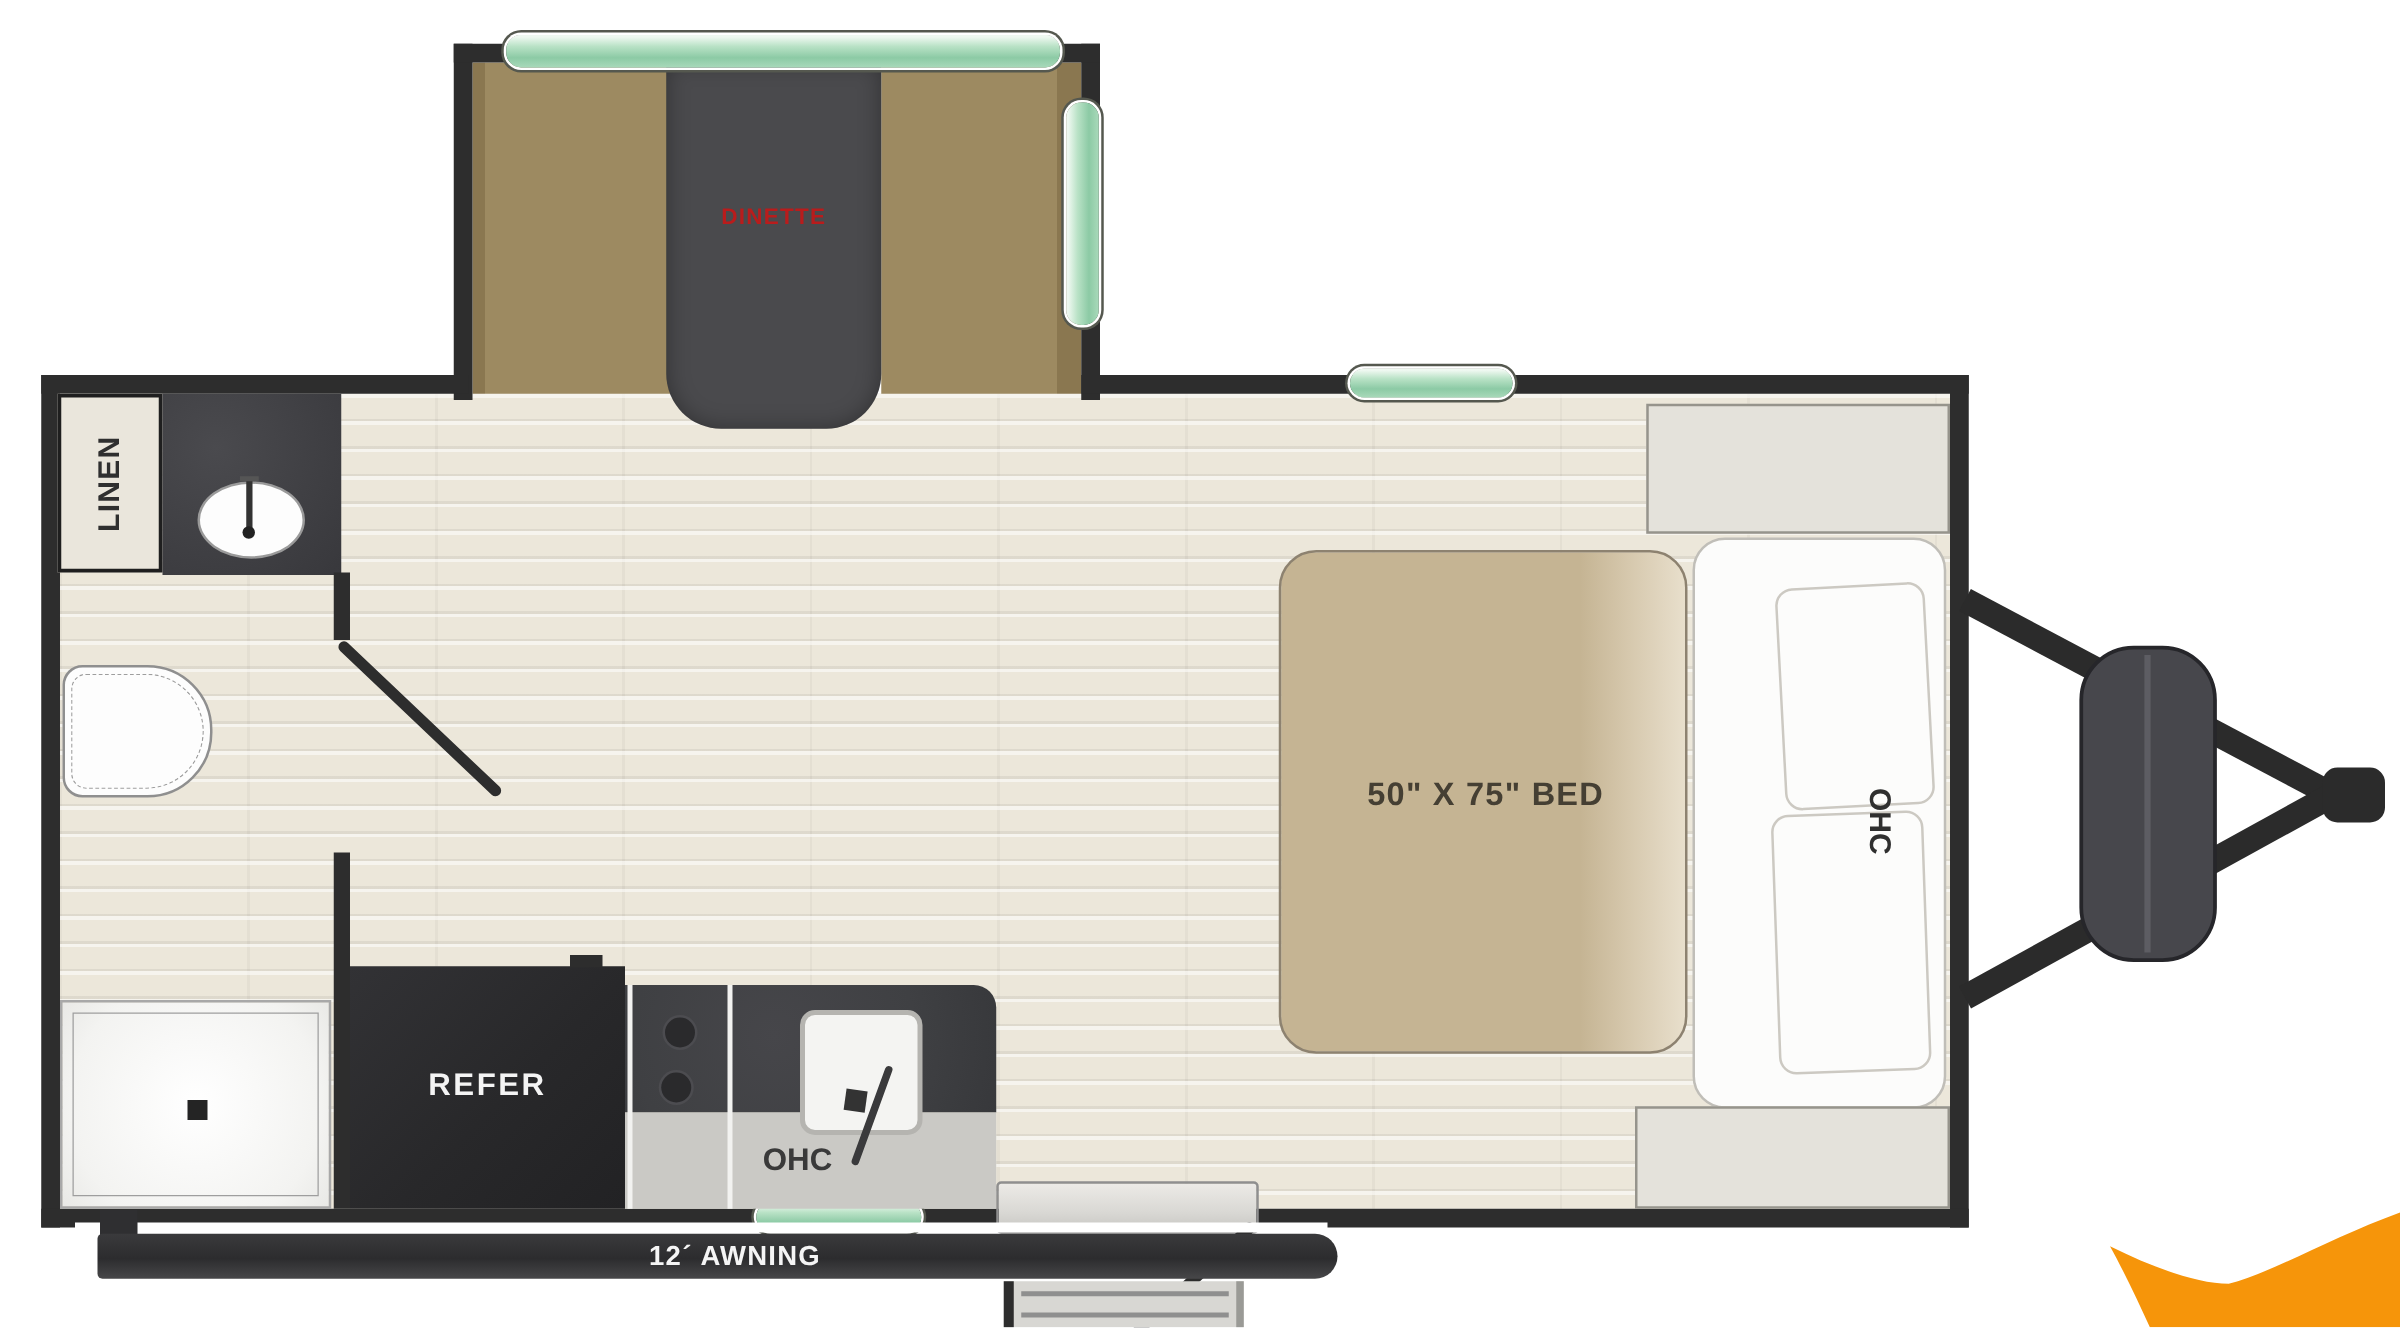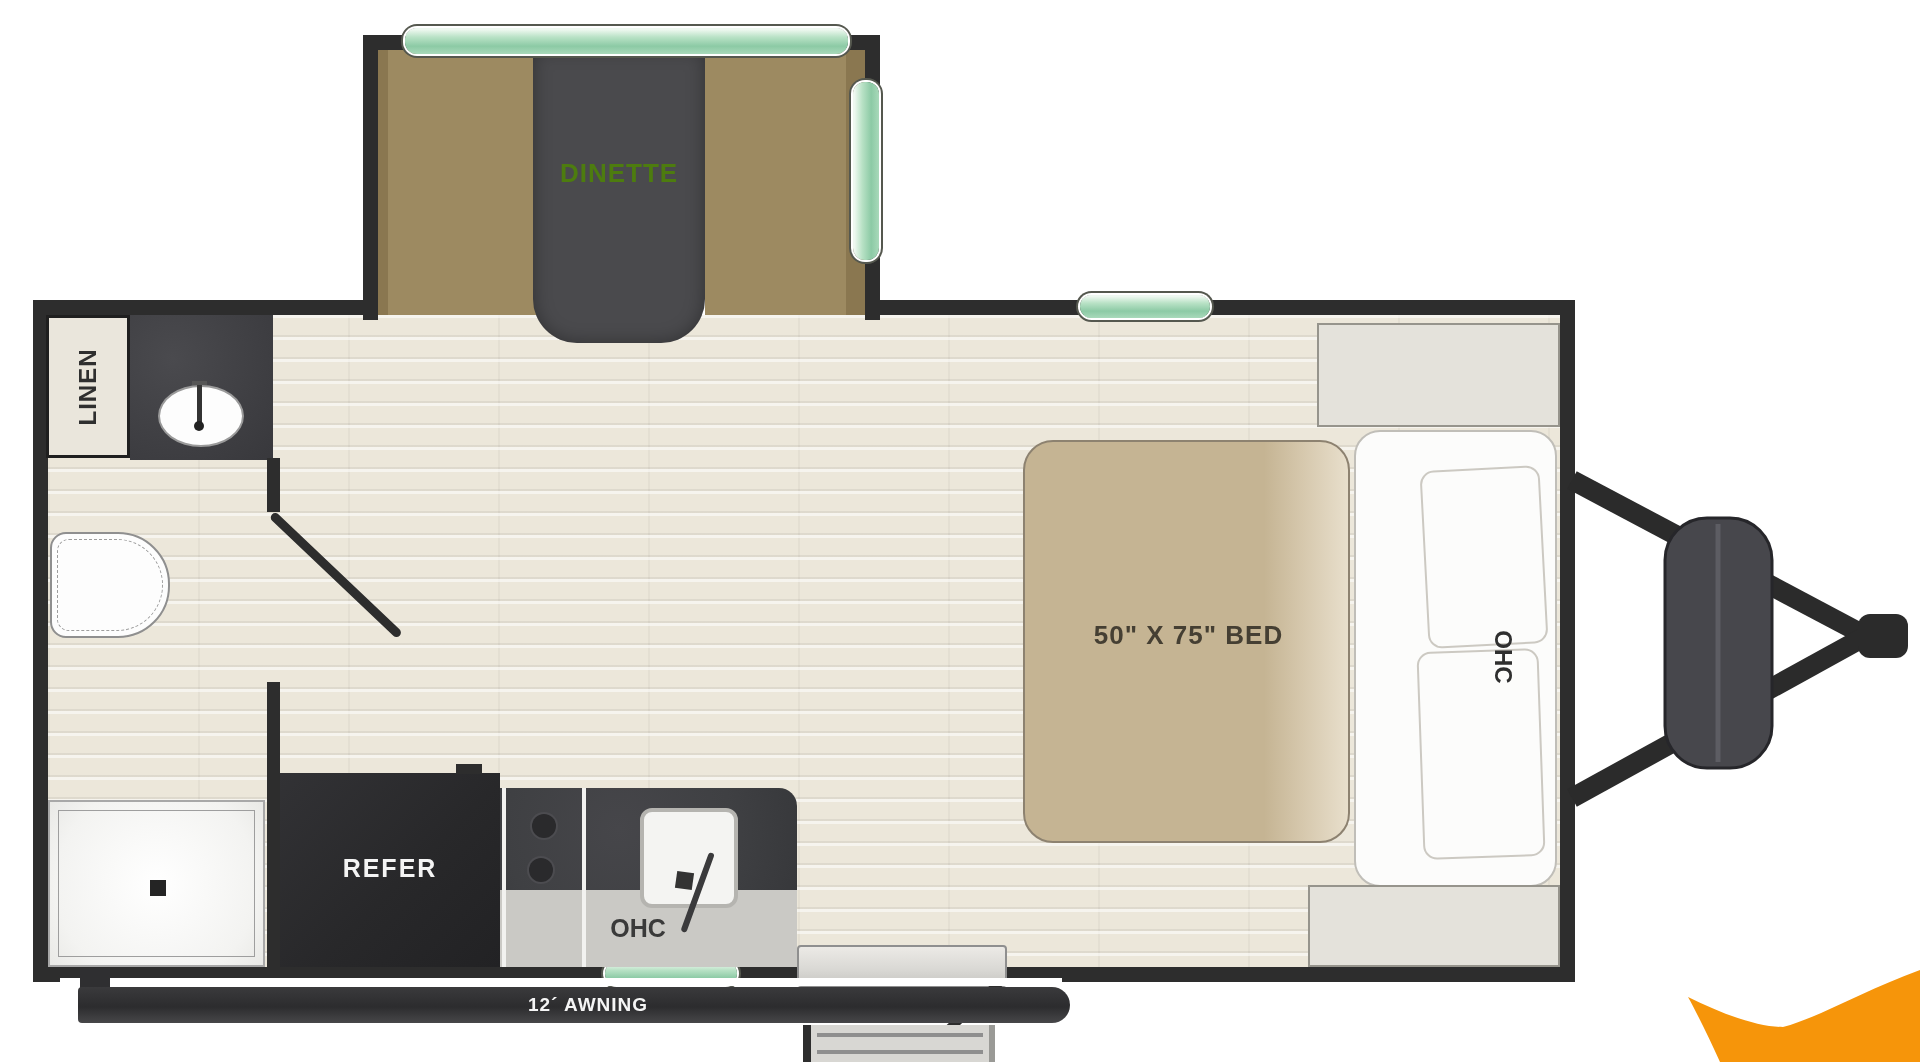--- a/index.html
+++ b/index.html
@@ -37,21 +37,21 @@
   <div class="abs" style="left:363px;top:30px;width:517px;height:290px;">
 
     <div class="abs" style="left:15px;top:20px;width:170px;height:265px;background:linear-gradient(90deg,#8a7750 0 10px,#9d8a61 10px 100%);"></div>
     <div class="abs" style="left:342px;top:20px;width:160px;height:265px;background:linear-gradient(90deg,#9d8a61 0 88%,#8a7750 88% 100%);"></div>
 
     <div class="abs wall" style="left:0;top:5px;width:15px;height:285px;"></div>
     <div class="abs wall" style="left:502px;top:5px;width:15px;height:285px;"></div>
     <div class="abs wall" style="left:0;top:5px;width:517px;height:15px;"></div>
 
     <div class="abs" style="left:170px;top:20px;width:172px;height:293px;background:#4a4a4d;border-radius:0 0 44px 44px;box-shadow:inset 0 0 18px rgba(0,0,0,0.35);"></div>
-    <div class="abs label" style="left:170px;top:128px;width:172px;height:30px;color:#4d7c0f;font-size:26px;letter-spacing:1px;">DINETTE</div>
+    <div class="abs label" style="left:170px;top:128px;width:172px;height:30px;color:#b91c1c;font-size:18px;letter-spacing:1px;">DINETTE</div>
 
     <div class="abs window-h" style="left:42px;top:-2px;width:443px;height:26px;"></div>
     <div class="abs window-v" style="left:490px;top:52px;width:26px;height:178px;"></div>
   </div>
 
   <div class="abs wall" style="left:33px;top:300px;width:342px;height:15px;"></div>
   <div class="abs wall" style="left:865px;top:300px;width:710px;height:15px;"></div>
   <div class="abs wall" style="left:33px;top:300px;width:15px;height:682px;"></div>
   <div class="abs wall" style="left:1560px;top:300px;width:15px;height:682px;"></div>
   <div class="abs wall" style="left:33px;top:967px;width:767px;height:15px;"></div>
@@ -103,21 +103,21 @@
   <div class="abs" style="left:797px;top:945px;width:210px;height:42px;background:linear-gradient(180deg,#eceae6 0%,#d9d8d4 60%,#c7c6c2 100%);border:2px solid #8f8f8f;border-radius:4px;box-sizing:border-box;"></div>
   <div class="abs line" style="left:1003px;top:975px;width:129px;height:9px;transform:rotate(137.5deg);transform-origin:left center;"></div>
   <div class="abs" style="left:803px;top:1025px;width:192px;height:37px;background:#d8d7d3;border-left:8px solid #2d2d2d;border-right:6px solid #9a9a96;box-sizing:border-box;">
     <div class="abs" style="left:6px;top:8px;right:6px;height:4px;background:#8f8f8f;"></div>
     <div class="abs" style="left:6px;top:25px;right:6px;height:4px;background:#8f8f8f;"></div>
   </div>
 
   <div class="abs" style="left:60px;top:978px;width:1002px;height:8px;background:#ffffff;"></div>
   <div class="abs" style="left:80px;top:968px;width:30px;height:44px;background:#2f2f31;"></div>
   <div class="abs" style="left:78px;top:987px;width:992px;height:36px;background:linear-gradient(180deg,#3a3a3c 0%,#2c2c2e 55%,#474749 100%);border-radius:4px 18px 18px 4px;">
-    <div class="abs label" style="left:400px;top:4px;width:220px;height:28px;color:#f5f5f5;font-size:19px;letter-spacing:1px;">12´ AWNING</div>
+    <div class="abs label" style="left:400px;top:4px;width:220px;height:28px;color:#f5f5f5;font-size:22px;letter-spacing:1px;">12´ AWNING</div>
   </div>
 
   <div class="abs graybox" style="left:1317px;top:323px;width:243px;height:104px;box-sizing:border-box;"></div>
 
   <div class="abs" style="left:1023px;top:440px;width:327px;height:403px;background:linear-gradient(90deg,#c5b493 0 74%, #d6c8ad 86%, #e8dfcc 100%);border:2px solid #8d8270;border-radius:30px;box-sizing:border-box;">
     <div class="abs label" style="left:0;top:178px;width:327px;height:30px;font-size:26px;color:#453f33;letter-spacing:1px;">50" X 75" BED</div>
   </div>
 
   <div class="abs" style="left:1354px;top:430px;width:203px;height:457px;background:#fcfcfb;border:2px solid #c0beb8;border-radius:26px;box-sizing:border-box;">
     <div class="abs" style="left:68px;top:36px;width:116px;height:174px;border:2px solid #ccc9c2;border-radius:14px;transform:rotate(-3deg);"></div>

